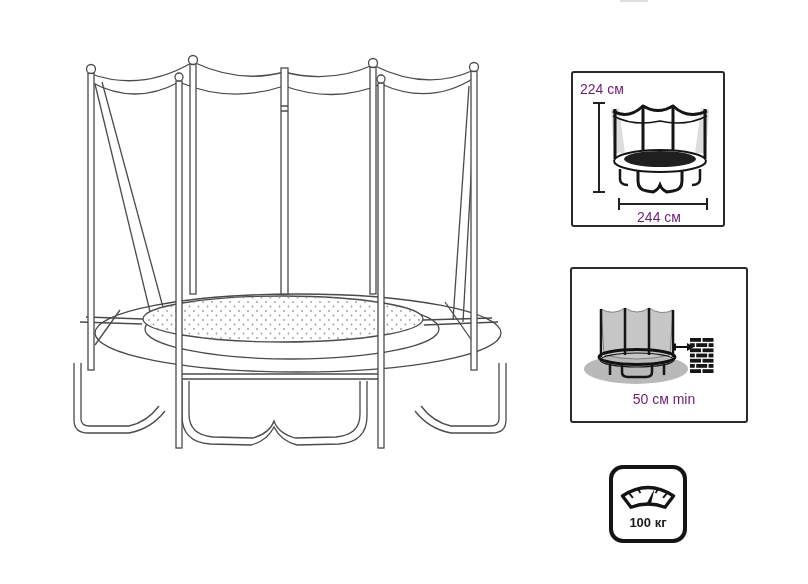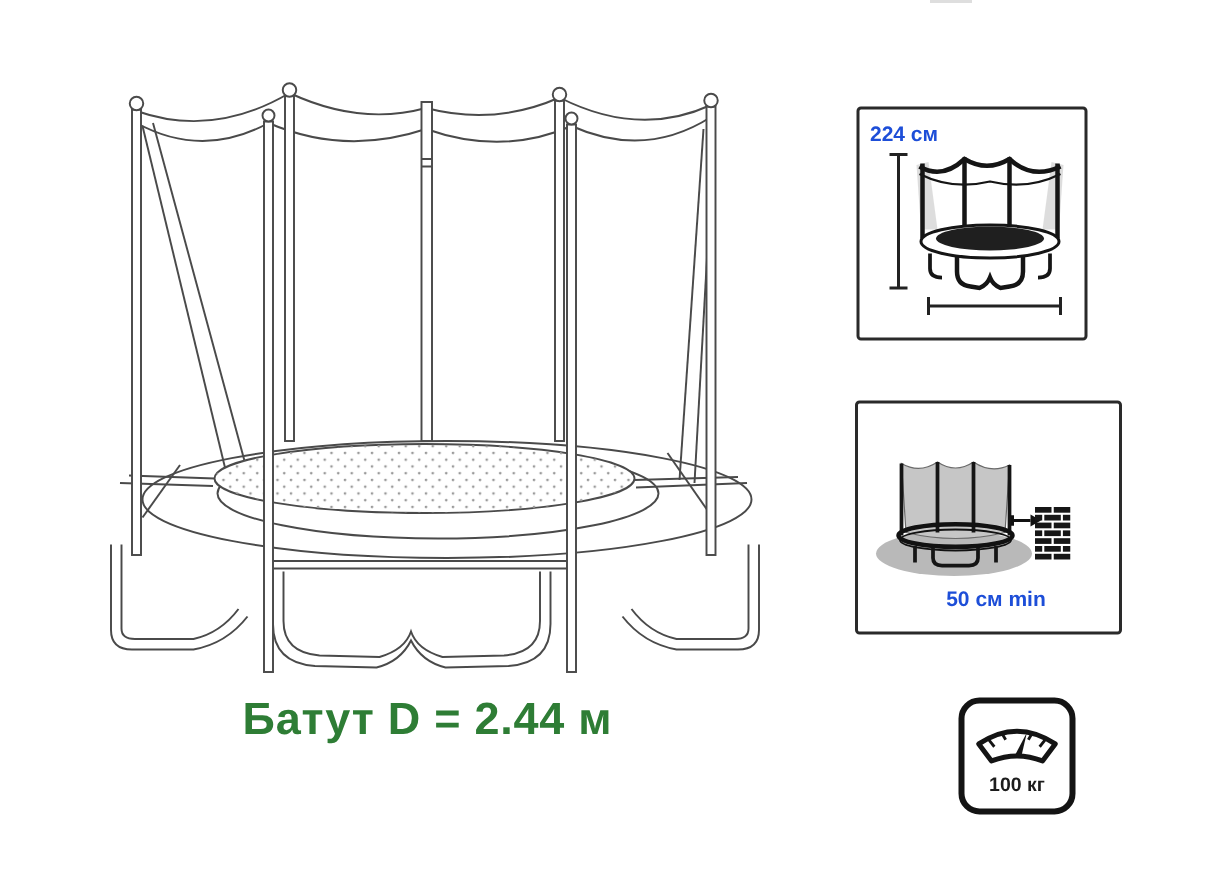--- a/index.html
+++ b/index.html
@@ -14,24 +14,24 @@
   .caption{
     position:absolute;left:40px;top:461px;width:490px;text-align:center;
     font-weight:700;font-size:30px;line-height:38px;color:#2e7d35;letter-spacing:0.5px;
   }
   
   .spec-box{position:absolute;background:#fff;border:2px solid #2a2a2a;border-radius:3px;box-sizing:border-box;}
   .box-dimensions{left:571px;top:71px;width:154px;height:156px;}
   .box-clearance{left:570px;top:267px;width:178px;height:156px;}
   .box-weight{
     left:609px;top:465px;width:78px;height:78px;border:4px solid #141414;border-radius:14px;
-    display:flex;flex-direction:column;align-items:center;justify-content:center;gap:3px;margin-left:30px;
+    display:flex;flex-direction:column;align-items:center;justify-content:center;gap:3px;
   }
   .spec-box svg{position:absolute;left:0;top:0;}
-  .dim-label{position:absolute;font-weight:700;color:#1d4ed8;font-size:14px;white-space:nowrap;}
+  .dim-label{position:absolute;font-weight:400;color:#701a75;font-size:14px;white-space:nowrap;}
   .lbl-height{left:7px;top:8px;}
   .lbl-diameter{left:0;top:136px;width:100%;text-align:center;padding-left:22px;box-sizing:border-box;}
   .lbl-clearance{left:0;top:122px;width:100%;text-align:center;padding-left:10px;box-sizing:border-box;}
   .lbl-weight{font-weight:700;color:#1c1c1c;font-size:13px;}
   .line-art{stroke:#4a4a4a;fill:none;stroke-width:1.3;}
   .thick{stroke:#151515;fill:none;}
 </style>
 </head>
 <body>
 
@@ -95,21 +95,20 @@
       <rect x="340" y="37" width="6" height="227"></rect>
       <circle cx="343" cy="33" r="4.5"></circle>
       <rect x="348" y="53" width="6" height="365"></rect>
       <circle cx="351" cy="49" r="4"></circle>
       <rect x="441" y="41" width="6" height="299"></rect>
       <circle cx="444" cy="37" r="4.5"></circle>
     </g>
   </svg>
 
   <div class="caption">
-    <div>Батут D = 2.44 м</div>
   </div>
 
   <div class="spec-box box-dimensions">
     <svg width="150" height="152" viewBox="0 0 150 152" aria-hidden="true">
 
       <g stroke="#222" stroke-width="2">
         <line x1="26" y1="30" x2="26" y2="119"></line>
         <line x1="20" y1="30" x2="32" y2="30"></line>
         <line x1="20" y1="119" x2="32" y2="119"></line>
       </g>
@@ -127,20 +126,21 @@
         <path class="thick" stroke-width="1.5" d="M3,21 Q25,32 50,26 Q75,32 97,21"></path>
         <path class="thick" stroke-width="3" d="M5,14 V64 M33,10 V60 M63,10 V60 M95,14 V64"></path>
         <ellipse cx="50" cy="66" rx="46" ry="11" fill="#ffffff" stroke="#151515" stroke-width="2"></ellipse>
         <ellipse cx="50" cy="64" rx="36" ry="8" fill="#1f1f1f"></ellipse>
         <path class="thick" stroke-width="3" d="M28,76 L28,86 Q28,95 37,96 L43,97 Q48,95 50,90 Q52,95 57,97 L63,96 Q72,95 72,86 L72,76"></path>
         <path class="thick" stroke-width="2.5" d="M10,74 V84 Q10,90 18,90"></path>
         <path class="thick" stroke-width="2.5" d="M90,74 V84 Q90,90 82,90"></path>
       </g>
     </svg>
     <div class="dim-label lbl-height">224 см</div>
+    <div class="dim-label lbl-diameter">244 см</div>
   </div>
 
   <div class="spec-box box-clearance">
     <svg width="151" height="152" viewBox="0 0 151 152" aria-hidden="true">
 
       <ellipse cx="64" cy="100" rx="52" ry="15" fill="#b9b9b9"></ellipse>
 
       <g>
         <path d="M29,40 Q41,47 53,39 Q65,47 77,39 Q89,47 101,41 L98,86 Q65,94 32,86 Z" fill="#c6c6c6" stroke="#6a6a6a" stroke-width="0.8"></path>
         <path class="thick" stroke-width="2.5" d="M29,40 V88 M53,39 V86 M77,39 V86 M101,41 V88"></path>

